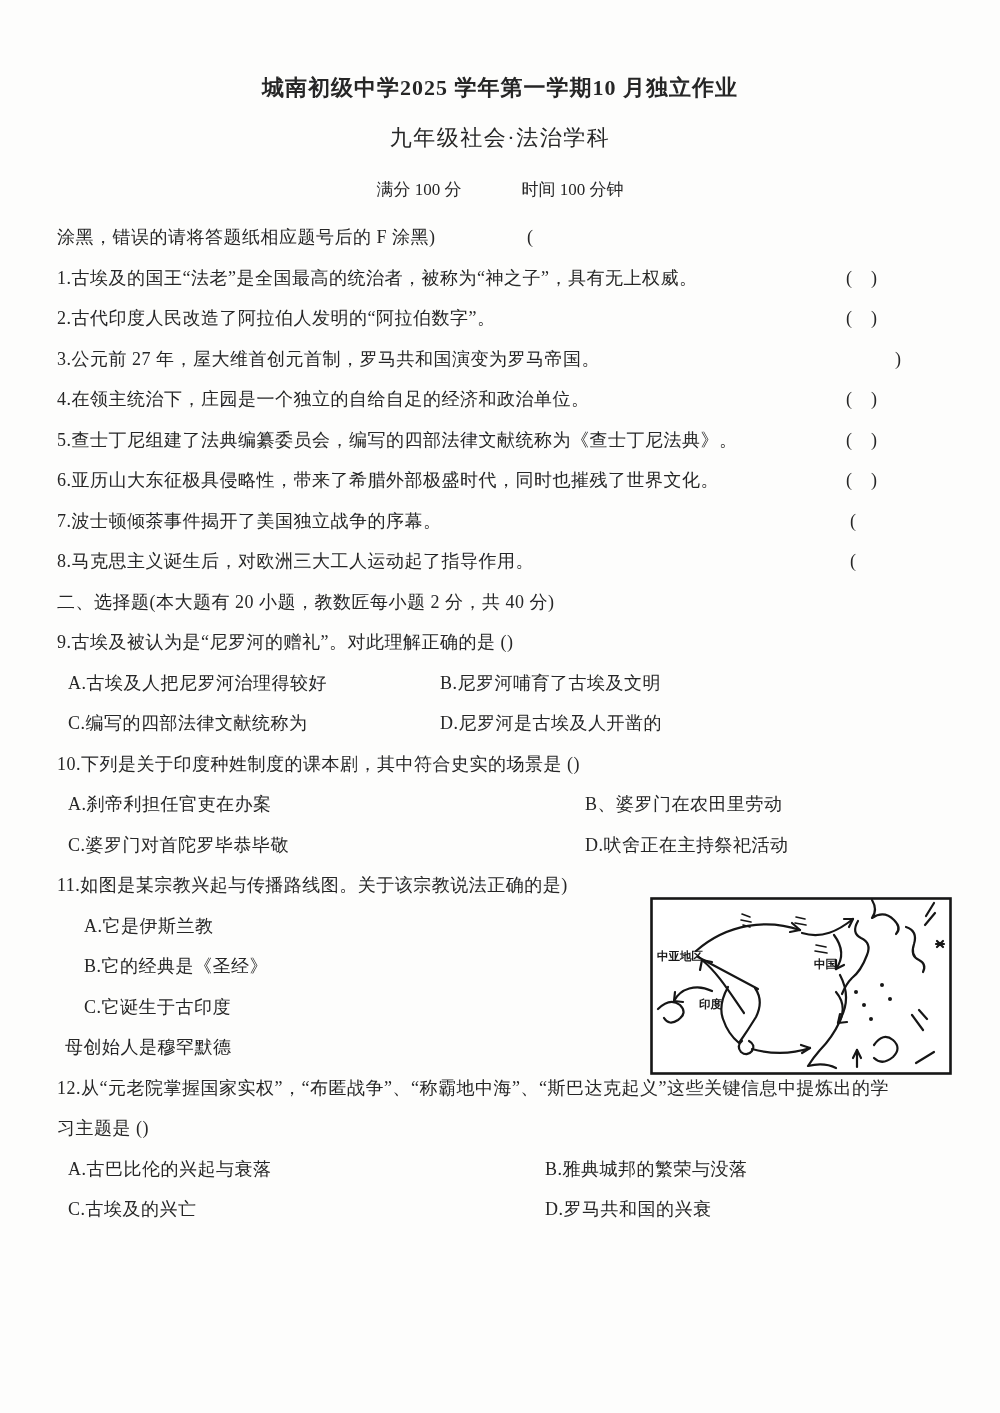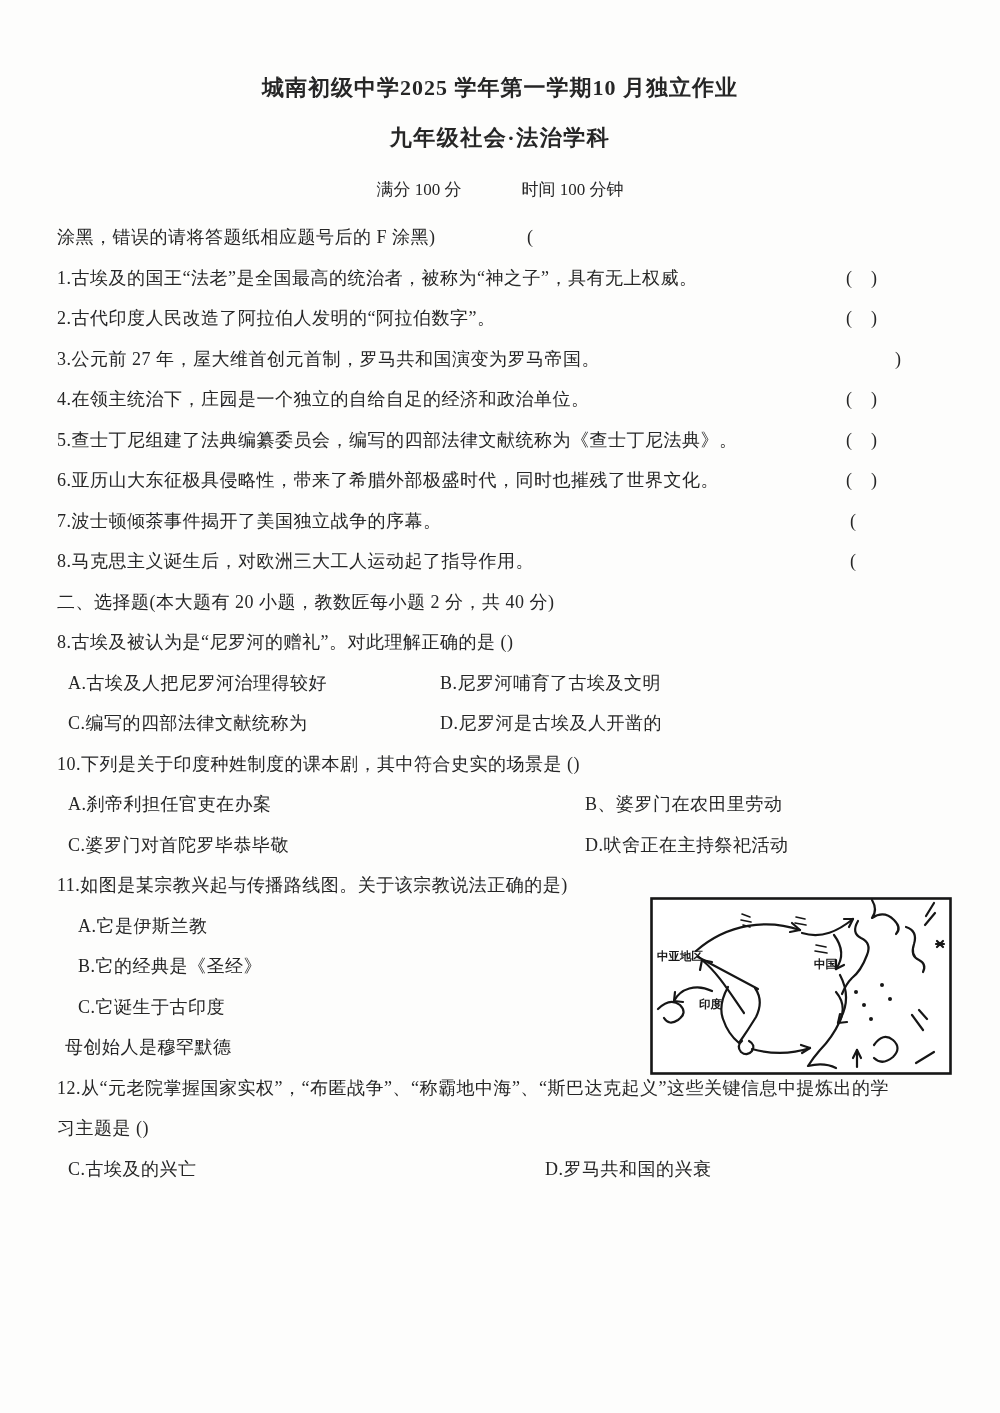--- a/index.html
+++ b/index.html
@@ -10,21 +10,21 @@
     font-family: "Liberation Serif", "DejaVu Serif", serif;
     color: #262626;
   }
   .title {
     padding-top: 76px; text-align: center;
     font-size: 22px; line-height: 24px; font-weight: bold;
     letter-spacing: 1px;
   }
   .subtitle {
     margin-top: 26px; text-align: center;
-    font-size: 22px; line-height: 24px; font-weight: bold;
+    font-size: 22px; line-height: 24px; font-weight: normal;
     letter-spacing: 1.5px;
   }
   .meta {
     margin-top: 31px; height: 18px; line-height: 18px;
     display: flex; justify-content: center; gap: 60px;
     font-size: 17px;
   }
   .content {
     margin-top: 18px;
     padding: 0 48px 0 57px;
@@ -38,21 +38,21 @@
   .bk { position: absolute; top: 0; }
   .bk-main  { left: 789px; }
   .bk-late  { left: 838px; }
   .bk-open  { left: 793px; }
   .bk-intro { left: 470px; }
   .optA { display: inline-block; margin-left: 11px; }
   .optB { position: absolute; top: 0; }
   .posB-q9  { left: 383px; }
   .posB-q10 { left: 528px; }
   .posB-q12 { left: 488px; }
-  .opt-single { margin-left: 21px; }
+  .opt-single { margin-left: 27px; }
   .opt-founder { margin-left: 8px; }
   .map {
     position: absolute; left: 650px; top: 897px;
     width: 302px; height: 178px; margin: 0;
   }
   .map svg { display: block; }
 </style>
 </head>
 <body>
 
@@ -101,21 +101,21 @@
       <span>7.波士顿倾茶事件揭开了美国独立战争的序幕。</span>
       <span class="bk bk-open">(</span>
     </div>
     <div class="line">
       <span>8.马克思主义诞生后，对欧洲三大工人运动起了指导作用。</span>
       <span class="bk bk-open">(</span>
     </div>
 
     <div class="line">二、选择题(本大题有 20 小题，教数匠每小题 2 分，共 40 分)</div>
 
-    <div class="line">8.古埃及被认为是“尼罗河的赠礼”。对此理解正确的是 ()</div>
+    <div class="line">9.古埃及被认为是“尼罗河的赠礼”。对此理解正确的是 ()</div>
     <div class="line">
       <span class="optA">A.古埃及人把尼罗河治理得较好</span>
       <span class="optB posB-q9">B.尼罗河哺育了古埃及文明</span>
     </div>
     <div class="line">
       <span class="optA">C.编写的四部法律文献统称为</span>
       <span class="optB posB-q9">D.尼罗河是古埃及人开凿的</span>
     </div>
 
     <div class="line">10.下列是关于印度种姓制度的课本剧，其中符合史实的场景是 ()</div>
@@ -137,20 +137,24 @@
     </div>
     <div class="line">
       <span class="opt-single">C.它诞生于古印度</span>
     </div>
     <div class="line">
       <span class="opt-founder">母创始人是穆罕默德</span>
     </div>
 
     <div class="line">12.从“元老院掌握国家实权”，“布匿战争”、“称霸地中海”、“斯巴达克起义”这些关键信息中提炼出的学</div>
     <div class="line">习主题是 ()</div>
+    <div class="line">
+      <span class="optA">A.古巴比伦的兴起与衰落</span>
+      <span class="optB posB-q12">B.雅典城邦的繁荣与没落</span>
+    </div>
     <div class="line">
       <span class="optA">C.古埃及的兴亡</span>
       <span class="optB posB-q12">D.罗马共和国的兴衰</span>
     </div>
 
   </div>
 
   <figure class="map">
     <svg width="302" height="178" viewBox="0 0 302 178" xmlns="http://www.w3.org/2000/svg">
       <rect x="1.5" y="1.5" width="299" height="175" fill="#ffffff" stroke="#161616" stroke-width="2.6"></rect>

